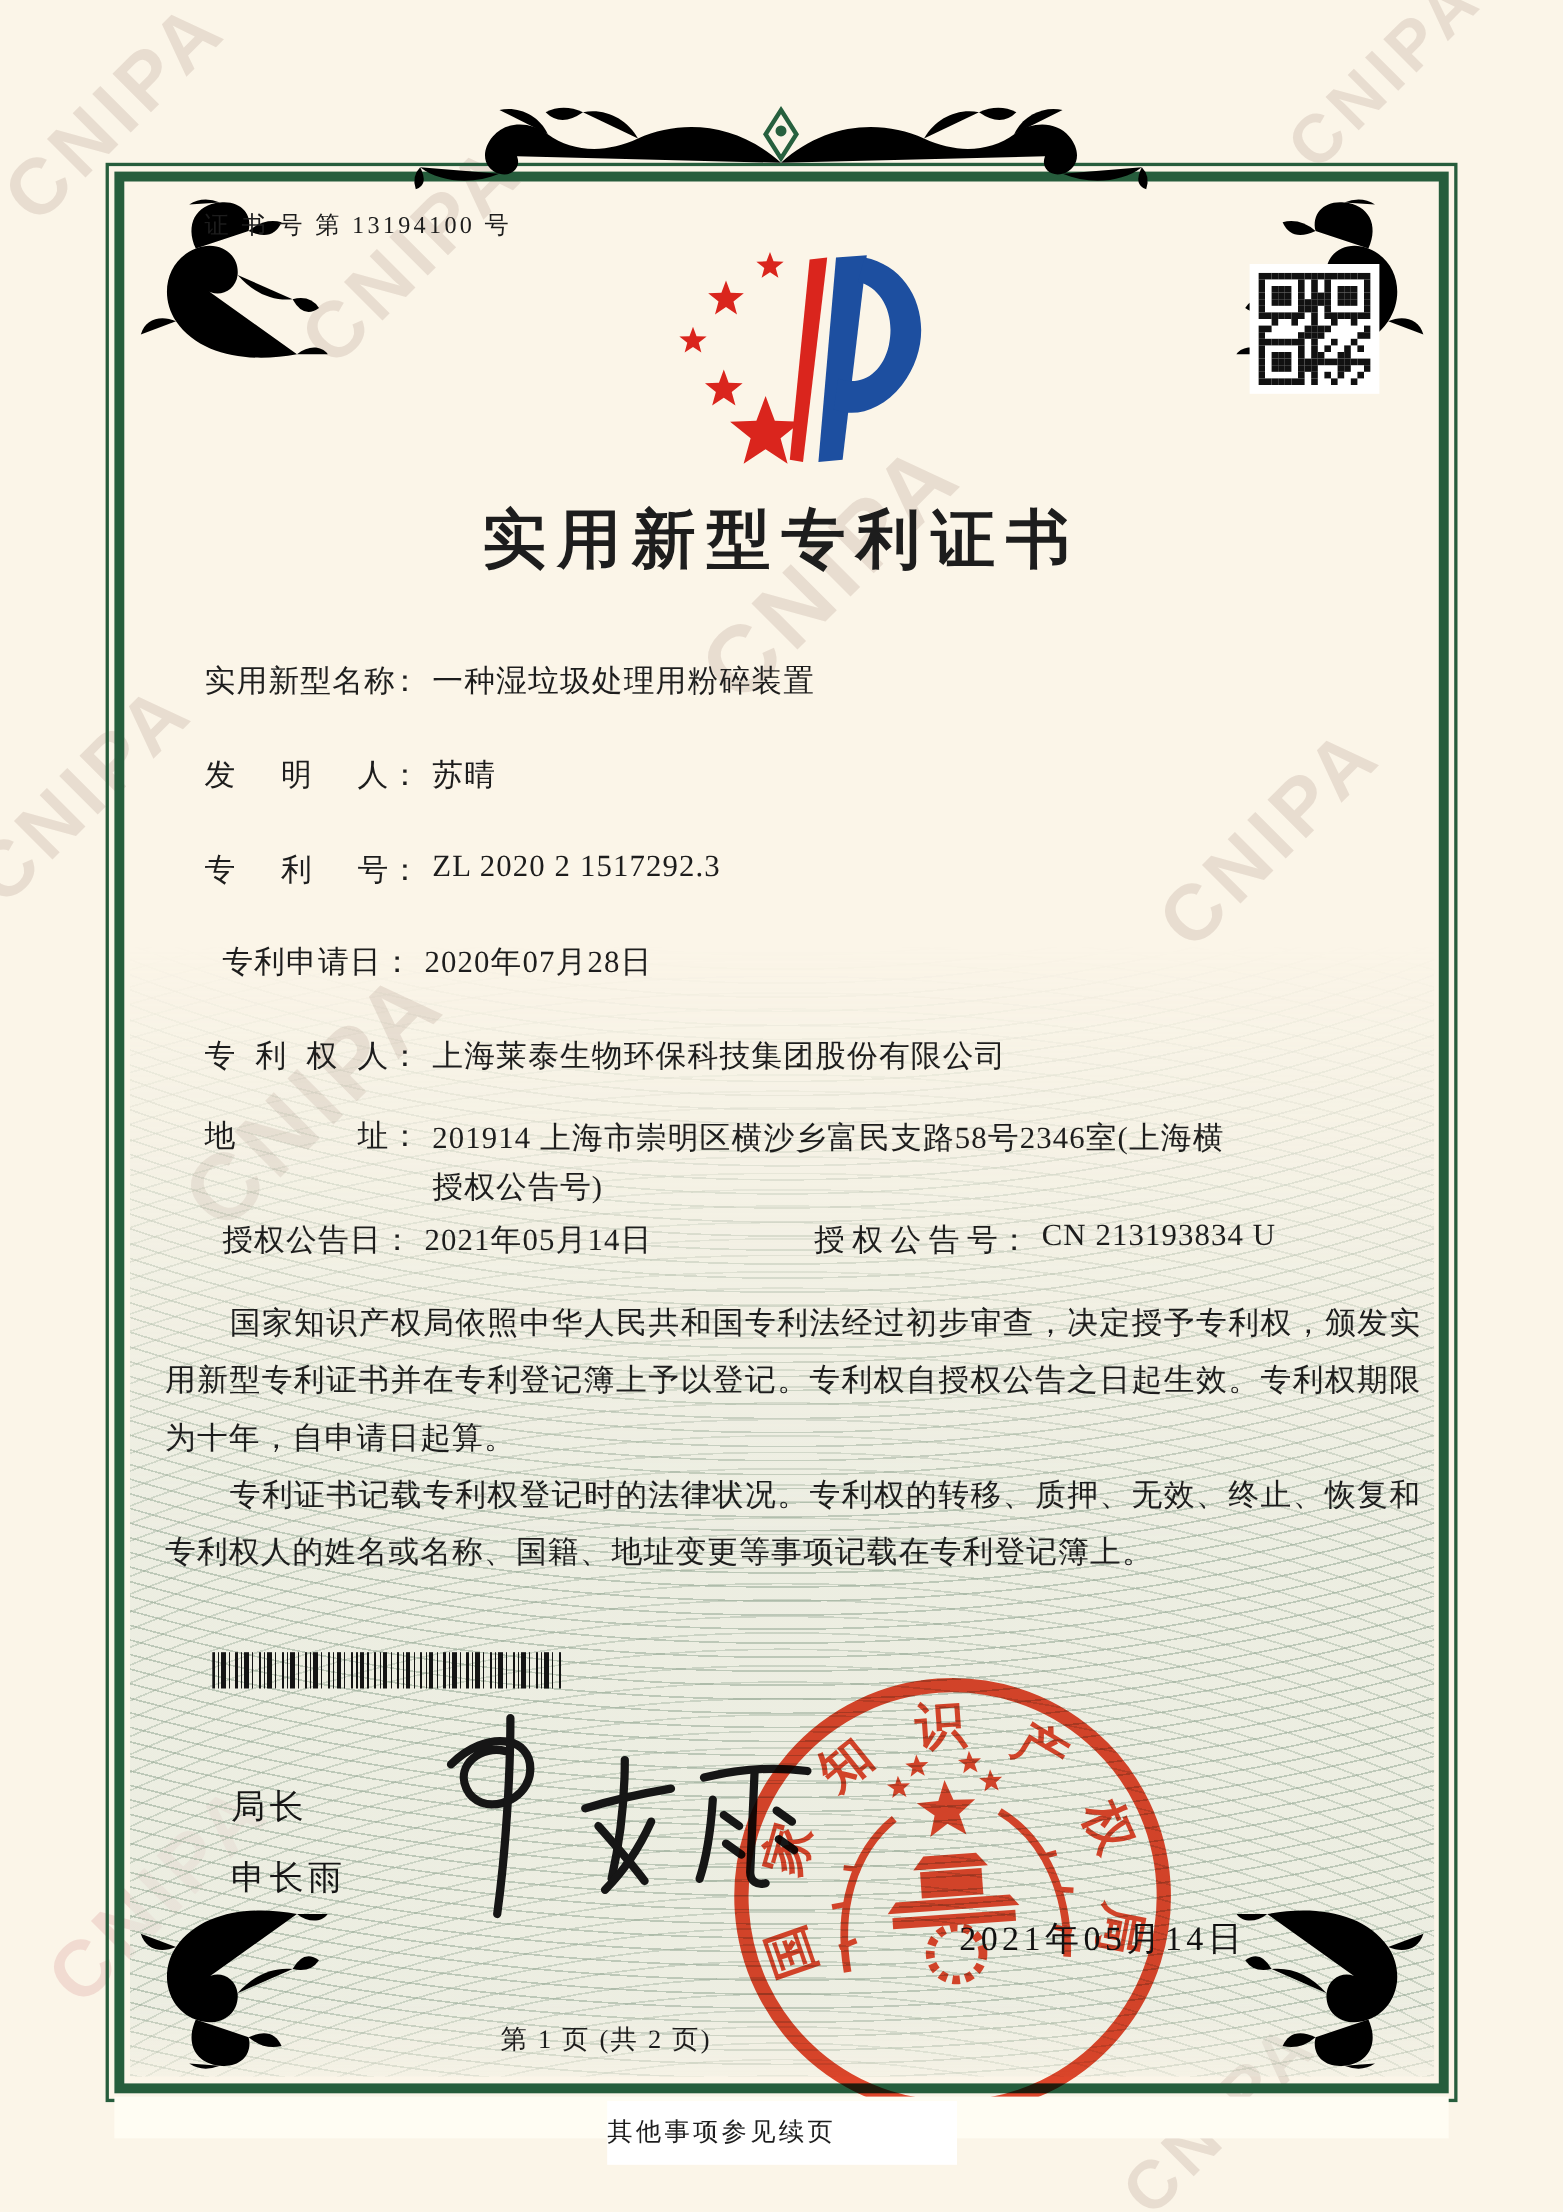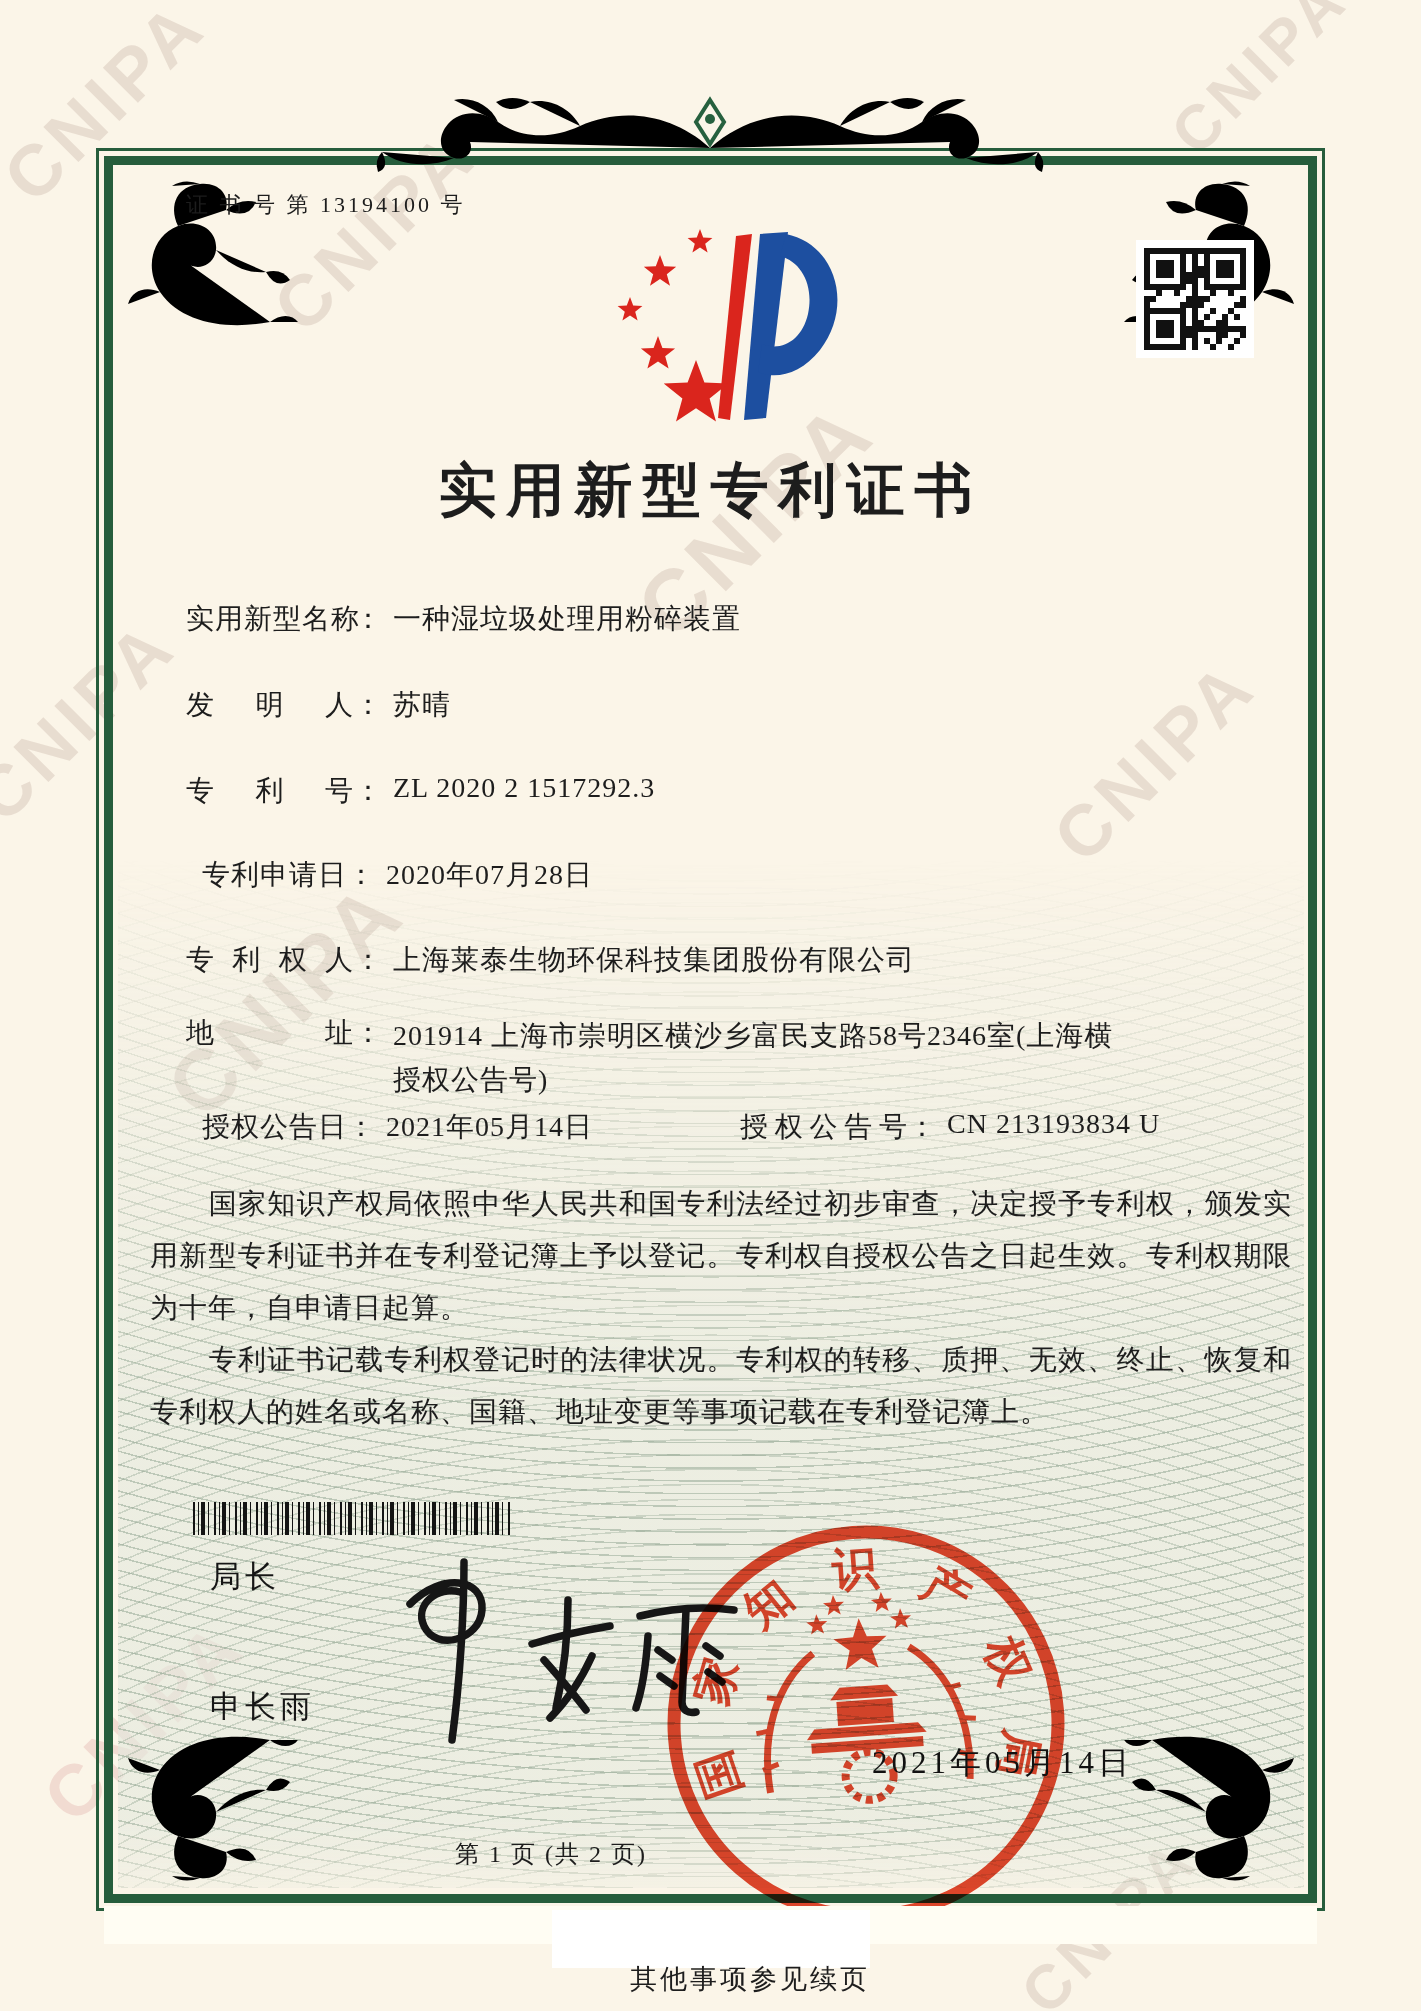--- a/index.html
+++ b/index.html
@@ -48,21 +48,21 @@
           font-family:"Liberation Sans","DejaVu Sans",sans-serif;font-weight:500;color:#161616;}
   #signature{position:absolute;left:372px;top:1552px;}
   #signature path{stroke:#161616;stroke-width:7.5;fill:none;stroke-linecap:round;stroke-linejoin:round;}
   #seal{position:absolute;left:660px;top:1518px;opacity:.92;mix-blend-mode:multiply;transform:rotate(-4deg);}
   #seal *{fill:#e0381c;}
   #seal .nofill{fill:none;stroke:#e0381c;}
   #seal-date{position:absolute;left:872px;top:1742px;font-size:31px;letter-spacing:4px;color:#111;white-space:nowrap;}
   #page-info{position:absolute;left:455px;top:1838px;width:430px;text-align:left;font-size:24px;letter-spacing:2px;}
   #below-band{position:absolute;left:104px;top:1906px;width:1213px;height:38px;background:#fffdf3;}
   #cont-box{position:absolute;left:552px;top:1910px;width:318px;height:58px;background:#ffffff;}
-  #cont-note{position:absolute;left:552px;top:1922px;width:318px;text-align:right;font-size:27px;letter-spacing:3px;margin-top:39px;}
+  #cont-note{position:absolute;left:552px;top:1922px;width:318px;text-align:left;font-size:23px;letter-spacing:3px;}
   
   #qr-box{position:absolute;left:1136px;top:240px;width:118px;height:118px;background:#fff;}
   #qr-box svg{position:absolute;left:8px;top:8px;}
   
   #logo{position:absolute;left:596px;top:222px;}
 </style>
 </head>
 <body>
 
 <div id="page">
@@ -336,21 +336,21 @@
     <span class="lbl">授权公告号</span><span class="colon">：</span><span class="val">CN 213193834 U</span>
   </div>
 
   <div id="body-text">
     <p>国家知识产权局依照中华人民共和国专利法经过初步审查，决定授予专利权，颁发实用新型专利证书并在专利登记簿上予以登记。专利权自授权公告之日起生效。专利权期限为十年，自申请日起算。</p>
     <p>专利证书记载专利权登记时的法律状况。专利权的转移、质押、无效、终止、恢复和专利权人的姓名或名称、国籍、地址变更等事项记载在专利登记簿上。</p>
   </div>
 
   <div id="barcode"></div>
 
-  <div class="signer" style="top:1556px;">局长</div>
+  <div class="signer" style="top:1622px;">局长</div>
   <div class="signer" style="top:1686px;">申长雨</div>
 
   <svg id="signature" width="400" height="200" viewBox="0 0 400 200">
     <path d="M38,52 C70,20 112,26 110,58 C108,88 64,100 52,74 C42,52 66,34 88,40"></path>
     <path d="M92,10 C92,60 88,130 80,188"></path>
     <path d="M196,48 C196,84 192,120 184,156"></path>
     <path d="M160,92 C186,84 214,78 238,74"></path>
     <path d="M172,108 C188,126 202,142 214,158"></path>
     <path d="M220,104 C210,126 196,148 178,166"></path>
     <path d="M268,64 C300,56 332,54 362,58"></path>

